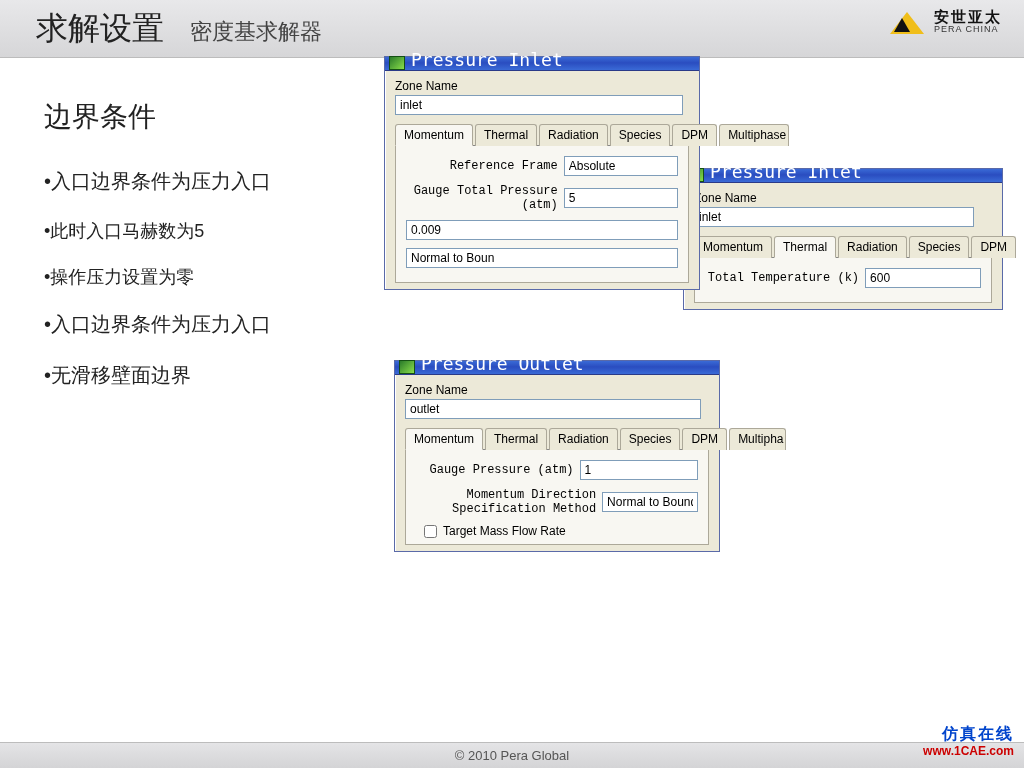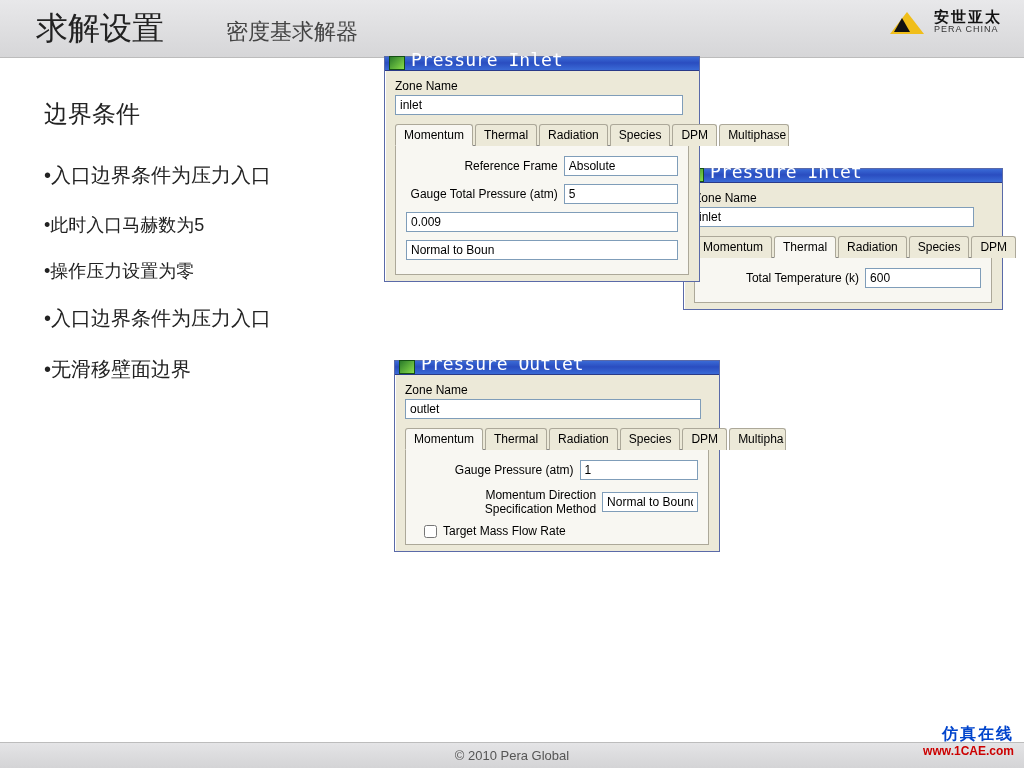--- a/index.html
+++ b/index.html
@@ -11,21 +11,20 @@
     position: relative;
   }
   .slide-header {
     height: 58px;
     background: linear-gradient(#e8e8ea, #d6d6d8);
     border-bottom: 1px solid #bcbcbc;
     display: flex;
     align-items: flex-end;
     padding: 17px 0 6px 36px;
     position: relative;
-    gap: 36px;
   }
   .slide-title { font-size: 32px; font-weight: 500; color: #222; margin-right: 26px; }
   .slide-subtitle { font-size: 22px; color: #444; padding-bottom: 4px; }
   .logo {
     position: absolute; right: 22px; top: 8px;
     text-align: left;
   }
   .logo-tri {
     width: 34px; height: 28px;
     display: inline-block; vertical-align: middle;
@@ -47,21 +46,21 @@
   .logo-text { display: inline-block; vertical-align: middle; }
   .logo-cn { font-size: 15px; font-weight: 700; color: #111; letter-spacing: 2px; line-height: 1; }
   .logo-en { font-size: 9px; color: #333; letter-spacing: 1px; line-height: 1.2; }
 
   .content {
     padding: 40px 0 0 44px;
     position: relative;
     height: 650px;
   }
   .bullets { width: 330px; color: #222; }
-  .b-head { font-size: 24px; margin-bottom: 32px; }
+  .b-head { font-size: 28px; margin-bottom: 32px; }
   .b1 { font-size: 20px; margin-bottom: 24px; }
   .b2 { font-size: 18px; margin-bottom: 22px; }
 
   
   .dlg {
     position: absolute;
     background: #ece9d8;
     border: 1px solid #5a6aa8;
     box-shadow: 1px 1px 0 #fff inset;
     font-family: Tahoma, Arial, sans-serif;
@@ -104,21 +103,21 @@
     font-size: 12px;
   }
   .tab.active { background: #f8f7f2; border-bottom: 1px solid #f8f7f2; }
   .panel {
     border: 1px solid #aca899;
     border-top: none;
     background: #f8f7f2;
     padding: 10px 10px 6px 10px;
   }
   .row { display:flex; align-items:center; margin-bottom: 8px; }
-  .row label { flex: 0 0 58%; text-align: right; padding-right: 6px; font-size: 12px;}
+  .row label { flex: 0 0 58%; text-align: right; padding-right: 6px; font-size: 12px; font-family: Liberation Mono, monospace;}
   .row .field { flex: 1; }
   .row .txt { width: 100%; }
   .cb { display:flex; align-items:center; margin: 4px 0 0 8px; font-size:12px;}
   .cb input { margin-right: 6px; }
 
   .footer-bar {
     position: absolute; bottom: 0; left: 0; right: 0;
     height: 26px;
     background: linear-gradient(#e4e4e6,#d4d4d6);
     border-top: 1px solid #bcbcbc;

